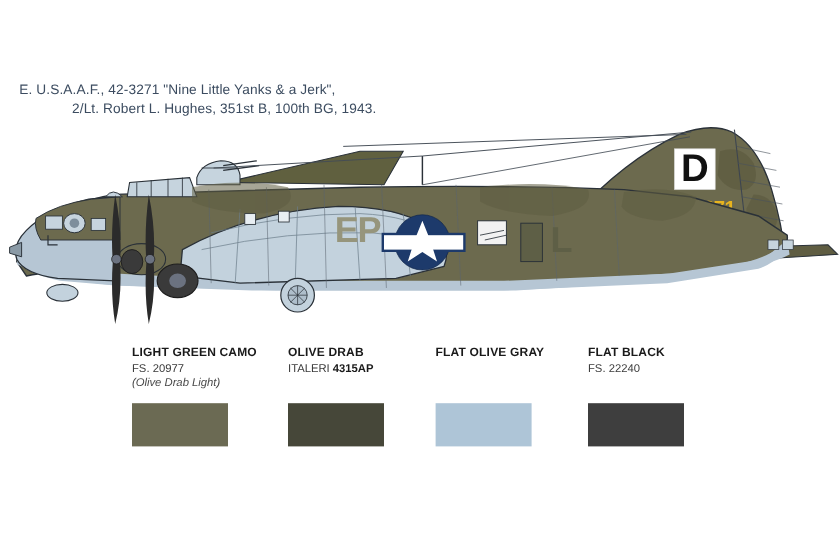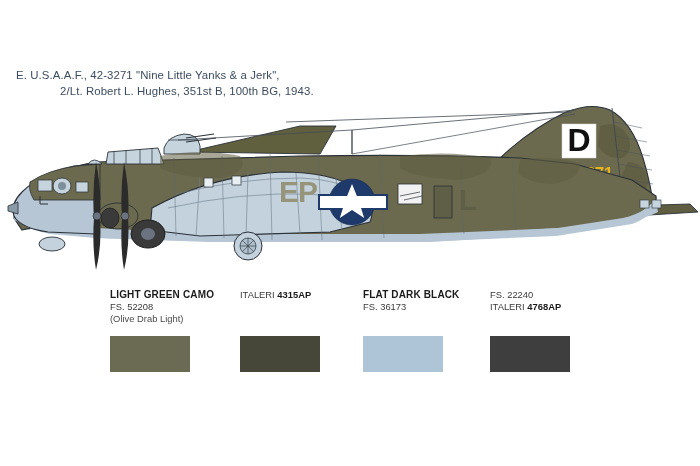--- a/index.html
+++ b/index.html
@@ -78,20 +78,21 @@
     font-size: 9.4px;
     color: #3a3a3a;
     line-height: 12.4px;
     white-space: nowrap;
   }
   .paint-ref .ref-code {
     font-weight: bold;
     color: #1a1a1a;
   }
   .paint-ref.italic {
+    font-style: italic;
     color: #4a4a4a;
   }
   .paint-chip {
     position: absolute;
     top: 47px;
     left: 0;
     width: 80px;
     height: 36px;
     border: 0;
   }
@@ -275,35 +276,35 @@
     <rect x="640" y="104" width="9" height="8" fill="#c6d4de" stroke="#2a3138" stroke-width="0.6"></rect>
     <rect x="652" y="104" width="9" height="8" fill="#c6d4de" stroke="#2a3138" stroke-width="0.6"></rect>
   </g>
 </svg>
 </div>
 
 <div id="paint-legend">
 
   <div class="paint-entry" style="left:110px">
     <div class="paint-name">LIGHT GREEN CAMO</div>
-    <div class="paint-fs">FS. 52208</div>
+    <div class="paint-fs">FS. 20977</div>
     <div class="paint-ref italic">(Olive Drab Light)</div>
     <div class="paint-chip" style="background:#6b6a53"></div>
   </div>
 
   <div class="paint-entry" style="left:240px">
+    <div class="paint-name">OLIVE DRAB</div>
     <div class="paint-ref"><span>ITALERI </span><span class="ref-code">4315AP</span></div>
     <div class="paint-chip" style="background:#464739"></div>
   </div>
 
   <div class="paint-entry" style="left:363px">
-    <div class="paint-name">FLAT DARK BLACK</div>
-    <div class="paint-fs">FS. 36173</div>
+    <div class="paint-name">FLAT OLIVE GRAY</div>
     <div class="paint-chip" style="background:#aec5d7"></div>
   </div>
 
   <div class="paint-entry" style="left:490px">
+    <div class="paint-name">FLAT BLACK</div>
     <div class="paint-fs">FS. 22240</div>
-    <div class="paint-ref"><span>ITALERI </span><span class="ref-code">4768AP</span></div>
     <div class="paint-chip" style="background:#3e3e3e"></div>
   </div>
 
 </div>
 
 </body></html>

